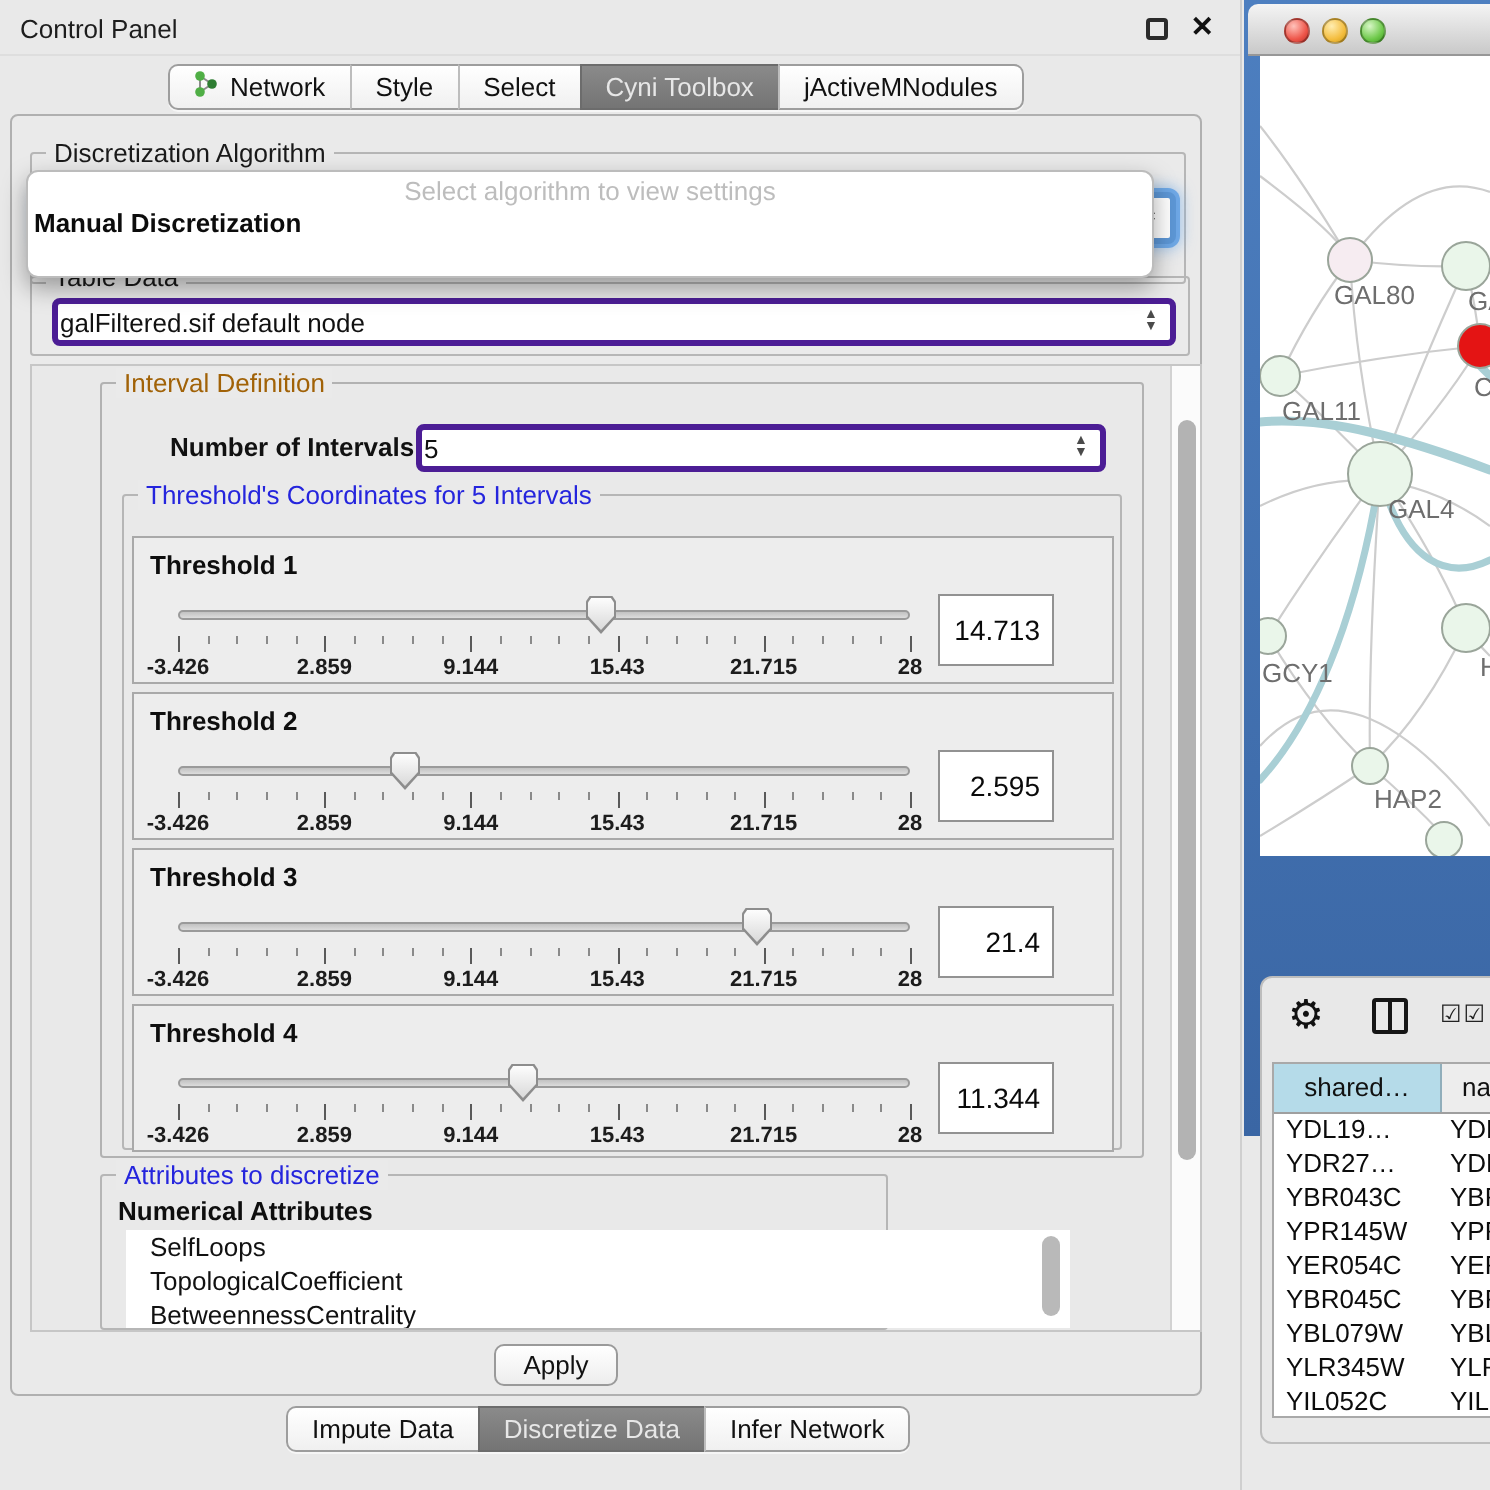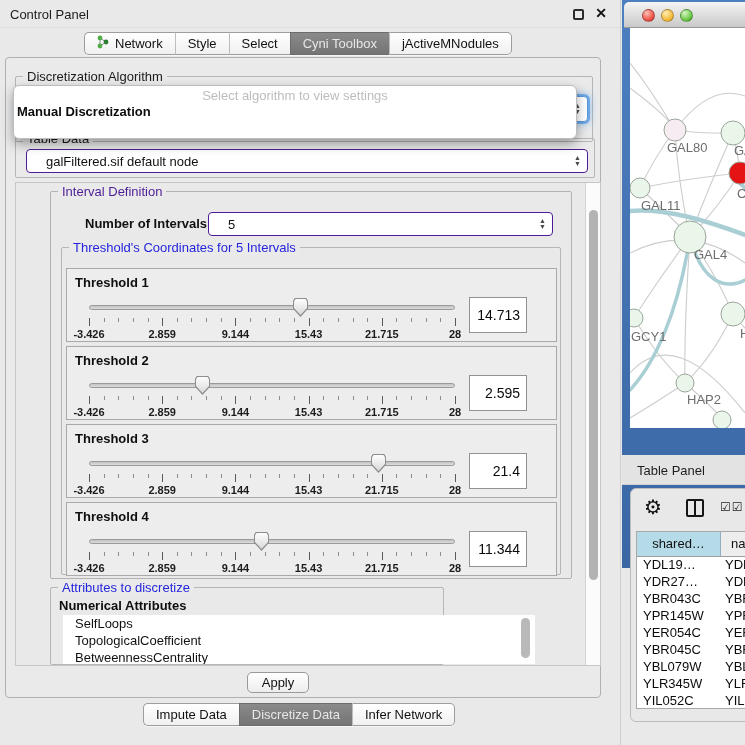--- a/index.html
+++ b/index.html
@@ -21,25 +21,25 @@
   .seg .tab:last-child{border-right:1px solid #9d9d9d;border-radius:0 5px 5px 0}
   .seg .tab + .tab{border-left:1px solid #bdbdbd}
   .seg .tab.sel{background:linear-gradient(#8a8a8a,#747474);color:#e7e7e7;border-color:#6c6c6c}
   #top-tabs{left:84px;top:32px}
   #bottom-tabs{left:143px;top:703px}
 
   .content{position:absolute;left:5px;top:57px;width:596px;height:641px;background:#eaeaea;border:1px solid #b0b0b0;border-radius:4px}
 
   .group{position:absolute;border:1px solid #b6b6b6;border-radius:2px}
   .legend{position:absolute;top:-8px;left:7px;background:#eaeaea;padding:0 4px;font-size:13px;color:#1a1a1a;white-space:nowrap}
-  .legend.green{color:#4c1d95}
+  .legend.green{color:#a16207}
   .legend.blue{color:#2525dd}
 
-  .combo{position:absolute;background:#fff;border:1px solid #4c1d95;border-radius:4px;font-size:13px;color:#111;
-    display:flex;align-items:center;padding-left:19px}
+  .combo{position:absolute;background:#fff;border:3px solid #4c1d95;border-radius:4px;font-size:13px;color:#111;
+    display:flex;align-items:center;padding-left:1px}
   .stepper{position:absolute;right:3px;top:50%;transform:translateY(-50%);width:13px;display:flex;flex-direction:column;
     align-items:center;color:#4a4a4a;font-size:7px;line-height:6px}
 
   .g-alg{left:9px;top:18px;width:578px;height:66px}
   .alg-combo{left:14px;top:38px;width:568px;height:26px;border-color:#5d97d6;
     box-shadow:0 0 0 2px rgba(96,160,228,.85),0 0 7px 3px rgba(110,170,235,.55)}
 
   .popup{position:absolute;left:7px;top:27px;width:564px;height:54px;background:#fff;border:1px solid #bcbcbc;
     border-radius:6px;box-shadow:0 5px 12px rgba(0,0,0,.35);z-index:6;overflow:hidden}
   .popup-prompt{height:16px;margin-top:2px;text-align:center;color:#bdbdbd;font-size:13px}
@@ -476,23 +476,20 @@
             <text x="11" y="182" class="nlabel">GAL11</text>
             <text x="64" y="231" class="nlabel">GAL4</text>
             <text x="1" y="313" class="nlabel">GCY1</text>
             <text x="110" y="310" class="nlabel">H</text>
             <text x="57" y="376" class="nlabel">HAP2</text>
           </g>
       </svg>
     </div>
   </div>
 
-  <div class="tp-bar">
-    <span class="tp-bar-text">Table Panel</span>
-  </div>
   <div class="tp-box">
     <div class="tp-toolbar">
       <span class="tb-gear">⚙</span>
       <span class="tb-cols">
           <span class="mid"></span>
         </span>
       <span class="tb-checks">☑☑</span>
     </div>
     <div class="tp-table">
       <div class="tp-head">

